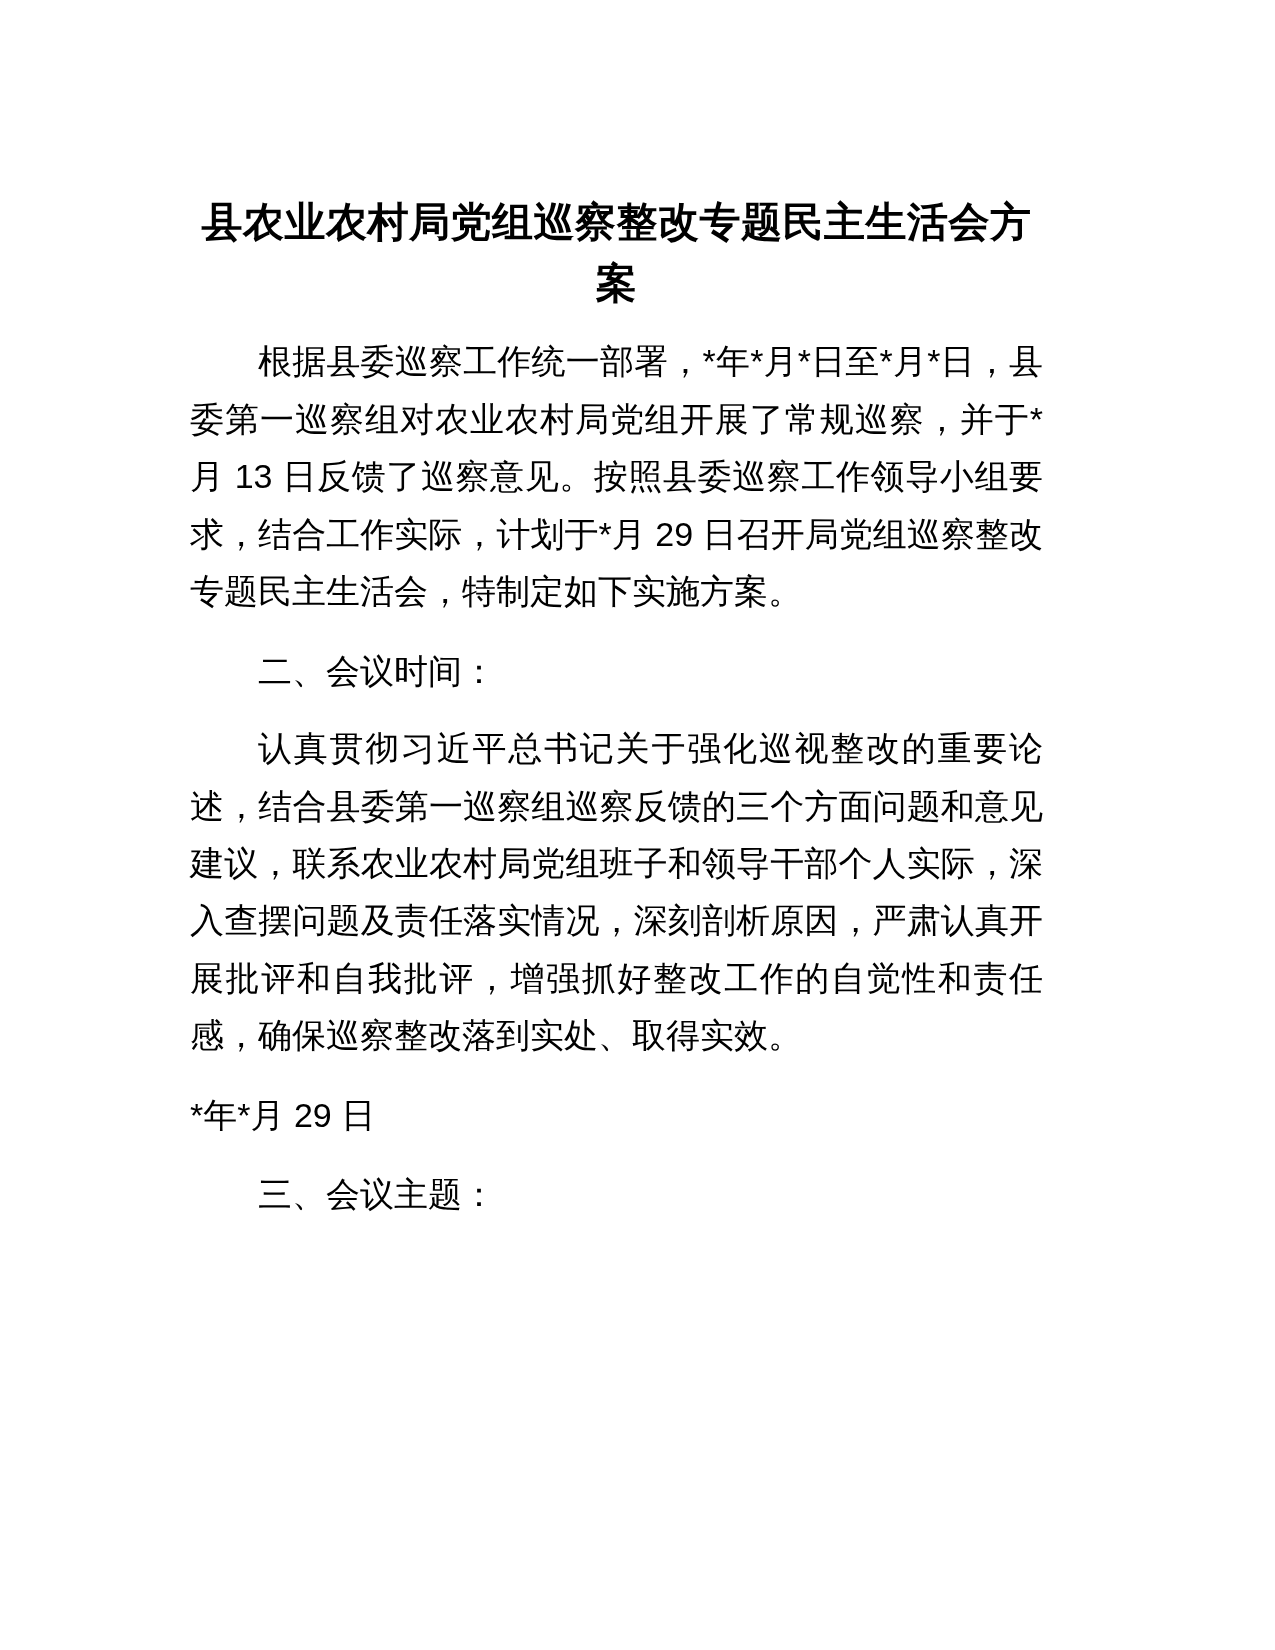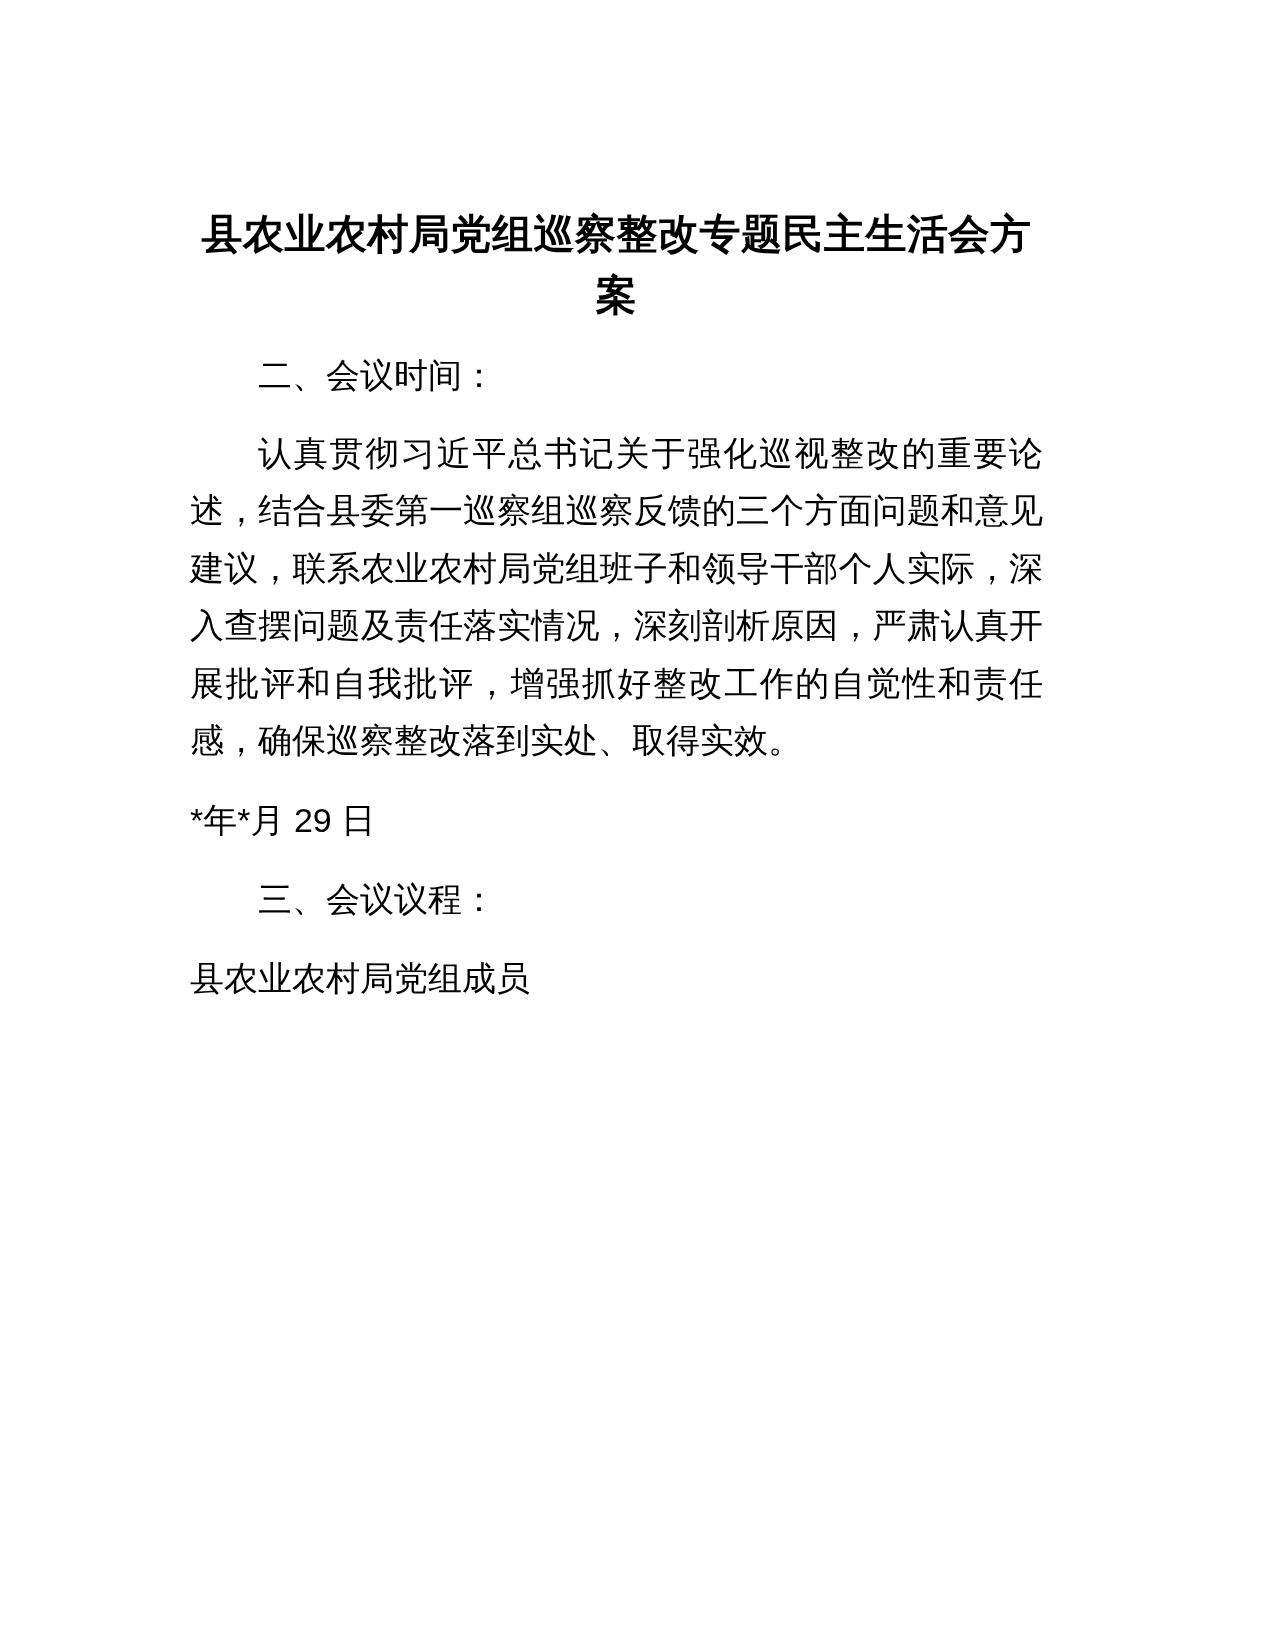--- a/index.html
+++ b/index.html
@@ -15,21 +15,21 @@
     position: relative;
     width: 1275px;
     height: 1650px;
     background: #ffffff;
     box-sizing: border-box;
     overflow: hidden;
   }
   .content {
     position: absolute;
     left: 190px;
-    top: 204px;
+    top: 192px;
     width: 853px;
   }
   .doc-title {
     font-size: 41px;
     font-weight: bold;
     line-height: 1.48;
     text-align: center;
     letter-spacing: 0.5px;
     margin: 0 0 16px 0;
     padding: 0 4px;
@@ -61,27 +61,27 @@
   .gap-line { margin-top: 22px; }
 </style>
 </head>
 <body>
 
 <div class="page">
   <div class="content">
 
     <h1 class="doc-title">县农业农村局党组巡察整改专题民主生活会方案</h1>
 
+    <p class="para indent gap-para">根据县委巡察工作统一部署，*年*月*日至*月*日，县委第一巡察组对农业农村局党组开展了常规巡察，并于*月 13 日反馈了巡察意见。按照县委巡察工作领导小组要求，结合工作实际，计划于*月 29 日召开局党组巡察整改专题民主生活会，特制定如下实施方案。</p>
 
 
     <p class="para heading gap-head">二、会议时间：</p>
 
     <p class="para indent gap-para">认真贯彻习近平总书记关于强化巡视整改的重要论述，结合县委第一巡察组巡察反馈的三个方面问题和意见建议，联系农业农村局党组班子和领导干部个人实际，深入查摆问题及责任落实情况，深刻剖析原因，严肃认真开展批评和自我批评，增强抓好整改工作的自觉性和责任感，确保巡察整改落到实处、取得实效。</p>
 
     <p class="para plain gap-line">*年*月 29 日</p>
 
-    <p class="para heading gap-head">三、会议议程：</p>
+    <p class="para heading gap-head">三、会议主题：</p>
 
-    <p class="para plain gap-line">县农业农村局党组成员</p>
 
 
   </div>
 </div>
 
 </body></html>

